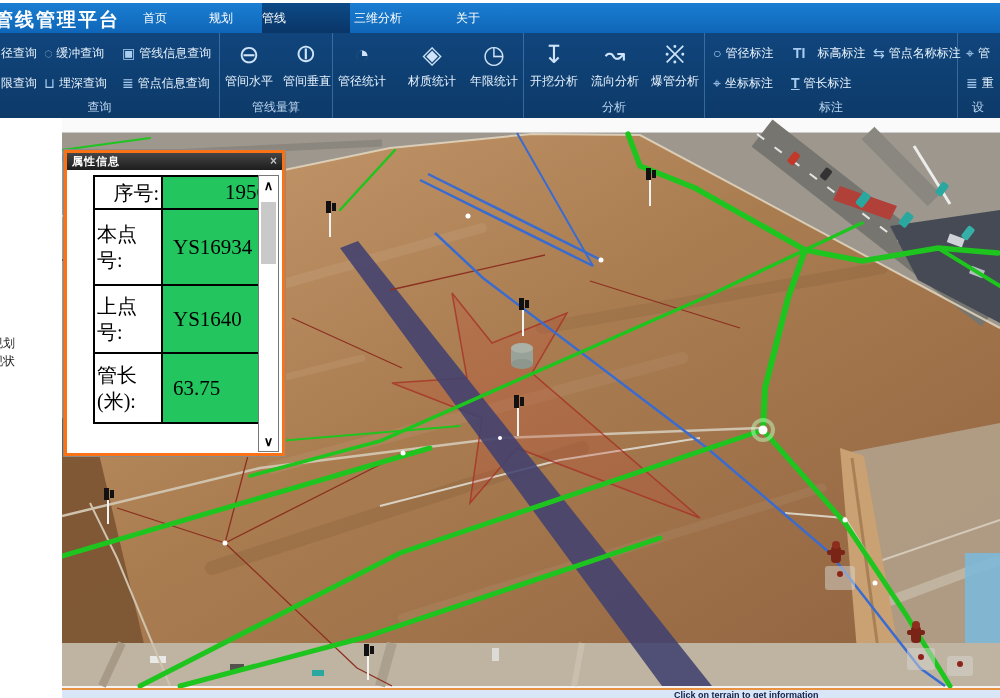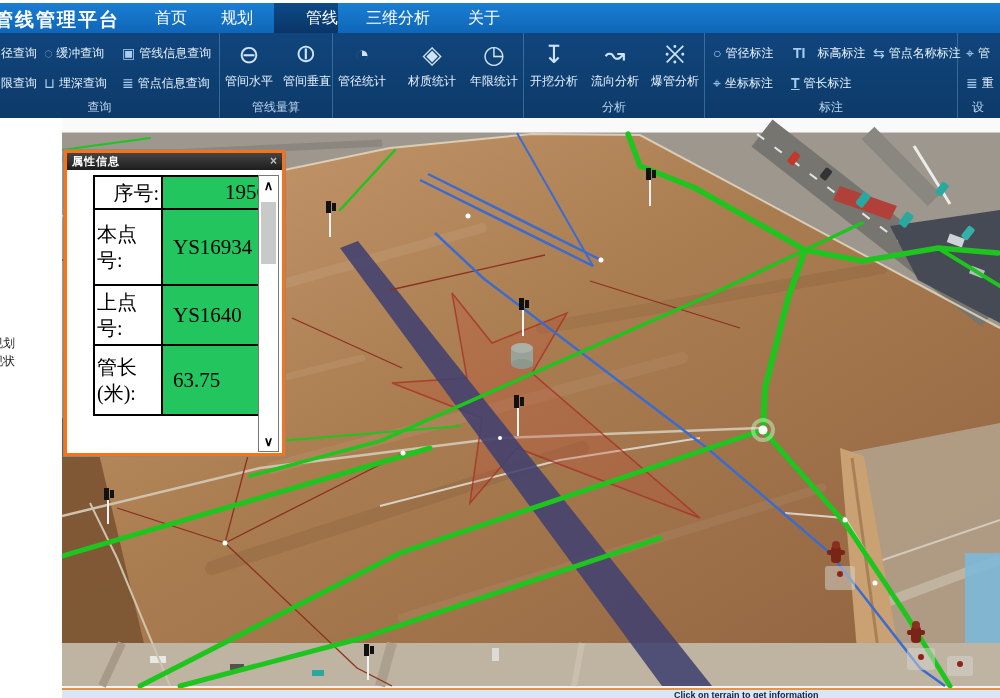--- a/index.html
+++ b/index.html
@@ -5,22 +5,22 @@
   html,body{margin:0;padding:0;}
   #page{position:relative;width:1000px;height:698px;overflow:hidden;background:#ffffff;
         font-family:"Liberation Sans",sans-serif;-webkit-font-smoothing:antialiased;}
 
   
   #topstrip{position:absolute;left:0;top:0;width:1000px;height:3px;background:#ffffff;}
   #menubar{position:absolute;left:0;top:3px;width:1000px;height:30px;
            background:linear-gradient(#1a7ed2,#0f66b8);}
   #apptitle{position:absolute;left:-6px;top:4px;font-size:19px;font-weight:bold;color:#ffffff;
             letter-spacing:2px;white-space:nowrap;}
-  .menu-item{position:absolute;top:0;height:30px;line-height:30px;text-align:right;
-             color:#ffffff;font-size:16px;cursor:pointer;}
+  .menu-item{position:absolute;top:0;height:30px;line-height:30px;text-align:left;
+             color:#ffffff;font-size:12px;cursor:pointer;}
   .menu-item.active{background:linear-gradient(#0c4a86,#0a3568);}
 
   
   #ribbon{position:absolute;left:0;top:33px;width:1000px;height:85px;
           background:linear-gradient(#10457c,#0d3a69);}
   .rgroup{position:absolute;top:0;height:85px;border-right:1px solid rgba(100,160,215,.45);}
   .rgroup-label{position:absolute;bottom:2px;width:100%;text-align:center;
                 font-size:12px;color:#bdd6ef;}
   .sbtn{position:absolute;display:flex;align-items:center;gap:4px;height:20px;
         color:#e8f3fd;font-size:12px;white-space:nowrap;cursor:pointer;justify-content:center;}
@@ -54,39 +54,39 @@
                  color:#ffffff;font-size:11px;font-weight:bold;line-height:17px;
                  padding-left:5px;letter-spacing:1px;}
   #attrdlg-close{position:absolute;right:4px;top:0;color:#c0c0c0;font-size:12px;cursor:pointer;}
   #attrdlg-body{position:relative;height:283px;overflow:hidden;background:#ffffff;}
   #attrtable{position:absolute;left:26px;top:5px;border-collapse:collapse;
              font-family:"Liberation Serif",serif;}
   #attrtable td{border:2px solid #000;vertical-align:middle;}
   .alabel{width:62px;background:#ffffff;font-size:20px;color:#000;padding:1px 2px;
           word-break:break-all;line-height:26px;}
   .avalue{width:94px;background:#22c55e;font-size:21px;color:#000;padding-left:10px;}
-  .r1{height:33px;text-align:right;} .r2{height:76px;} .r3{height:60px;margin-left:48px;} .r4{height:86px;} .r5{height:70px;}
+  .r1{height:33px;text-align:right;} .r2{height:76px;} .r3{height:68px;margin-left:48px;} .r4{height:86px;} .r5{height:70px;}
   #dscroll{position:absolute;right:3px;top:5px;width:21px;height:277px;background:#ffffff;
            border:1px solid #777;box-sizing:border-box;}
   .darrow{position:absolute;left:0;width:100%;text-align:center;font-size:13px;font-weight:bold;
           color:#000;cursor:pointer;}
   #dthumb{position:absolute;left:2px;top:26px;width:15px;height:62px;background:#c9c9c9;}
 </style>
 </head>
 <body>
 
 <div id="page">
 
   <div id="topstrip"></div>
 
   <div id="menubar">
     <div id="apptitle">管线管理平台</div>
     <div class="menu-item" style="left:143px;width:44px;">首页</div>
     <div class="menu-item" style="left:209px;width:44px;">规划</div>
-    <div class="menu-item active" style="left:274px;width:64px;">管线</div>
+    <div class="menu-item active" style="left:262px;width:88px;">管线</div>
     <div class="menu-item" style="left:354px;width:76px;">三维分析</div>
     <div class="menu-item" style="left:456px;width:44px;">关于</div>
   </div>
 
   <div id="ribbon">
 
     <div class="rgroup" style="left:0;width:219px;">
       <div class="sbtn row1" style="left:1px;">
           <span>径查询</span>
         </div>

